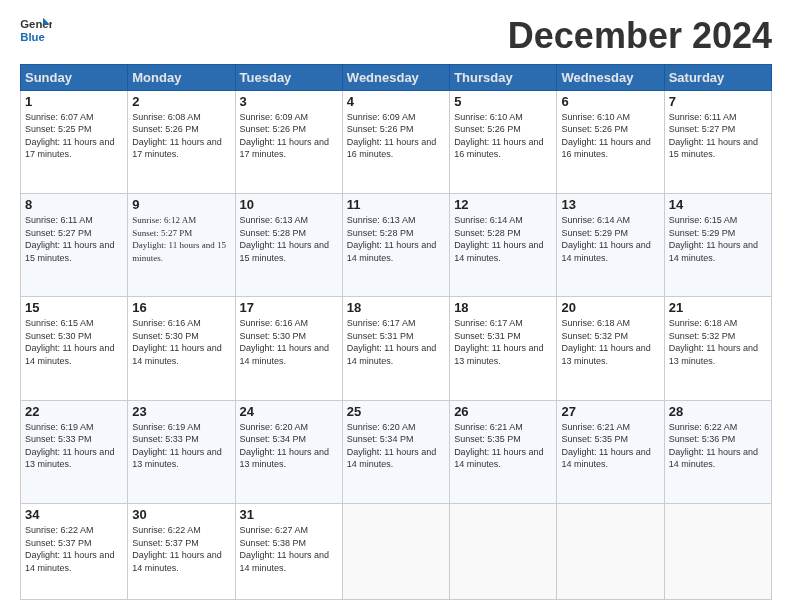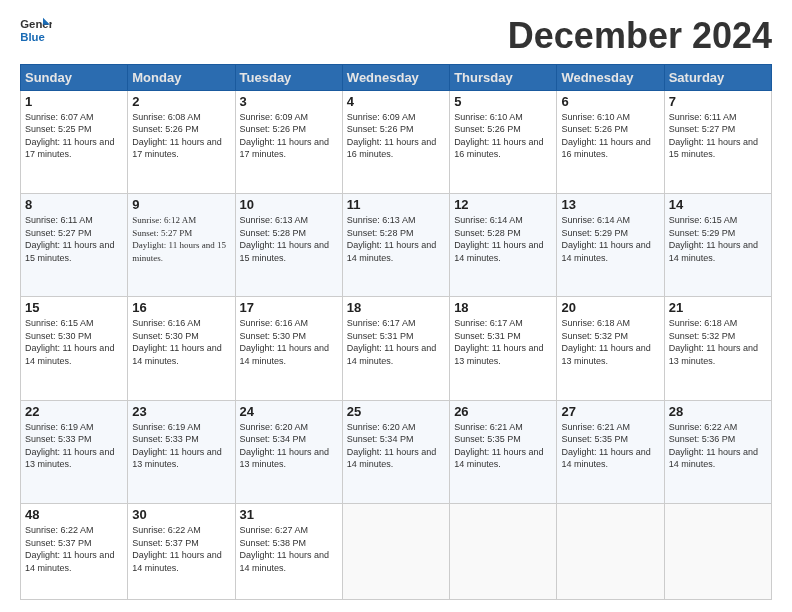--- a/index.html
+++ b/index.html
@@ -296,21 +296,21 @@
           </td>
           <td>
             <span class="day-num">28</span>
             <div class="day-info" style="white-space: pre-line;">Sunrise: 6:22 AM
 Sunset: 5:36 PM
 Daylight: 11 hours and 14 minutes.</div>
           </td>
         </tr>
         <tr>
           <td>
-            <span class="day-num">48</span>
+            <span class="day-num">34</span>
             <div class="day-info" style="white-space: pre-line;">Sunrise: 6:22 AM
 Sunset: 5:37 PM
 Daylight: 11 hours and 14 minutes.</div>
           </td>
           <td>
             <span class="day-num">30</span>
             <div class="day-info" style="white-space: pre-line;">Sunrise: 6:22 AM
 Sunset: 5:37 PM
 Daylight: 11 hours and 14 minutes.</div>
           </td>

